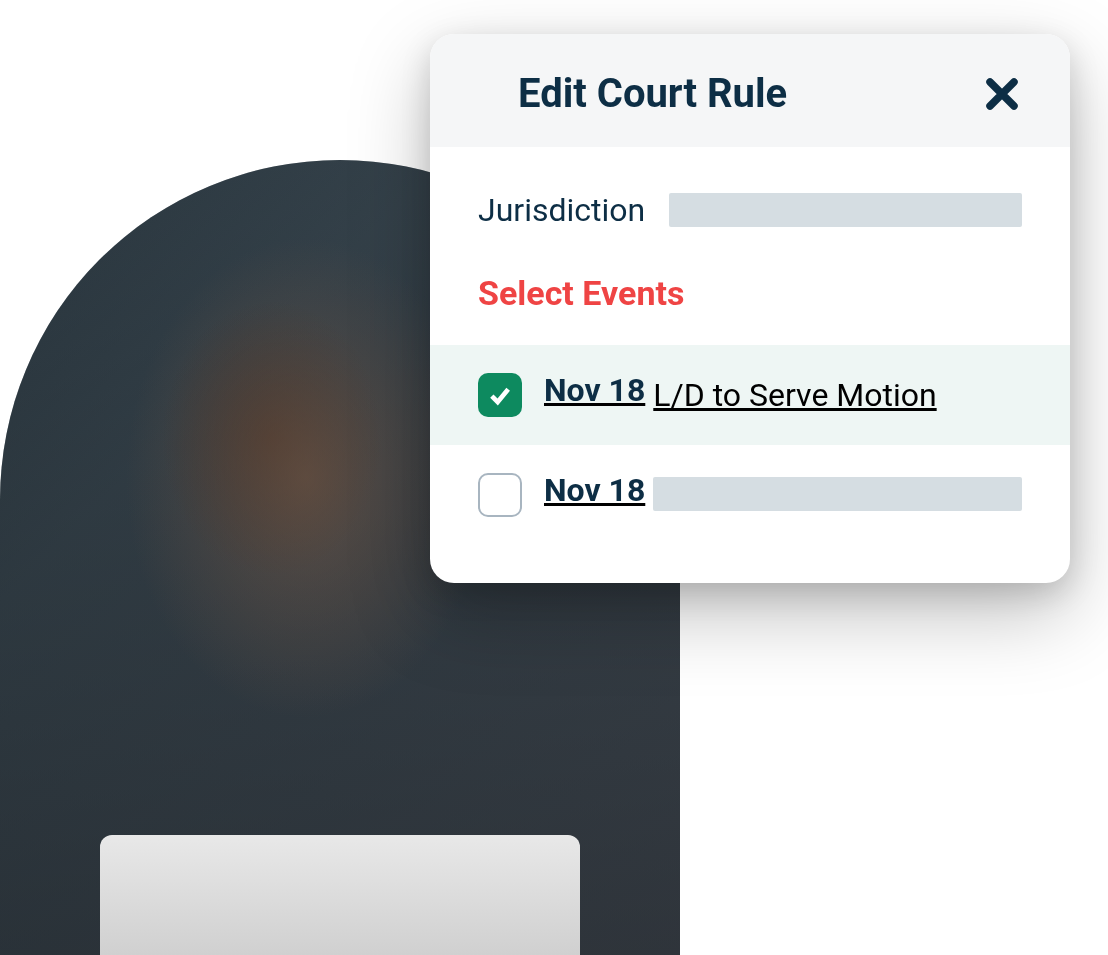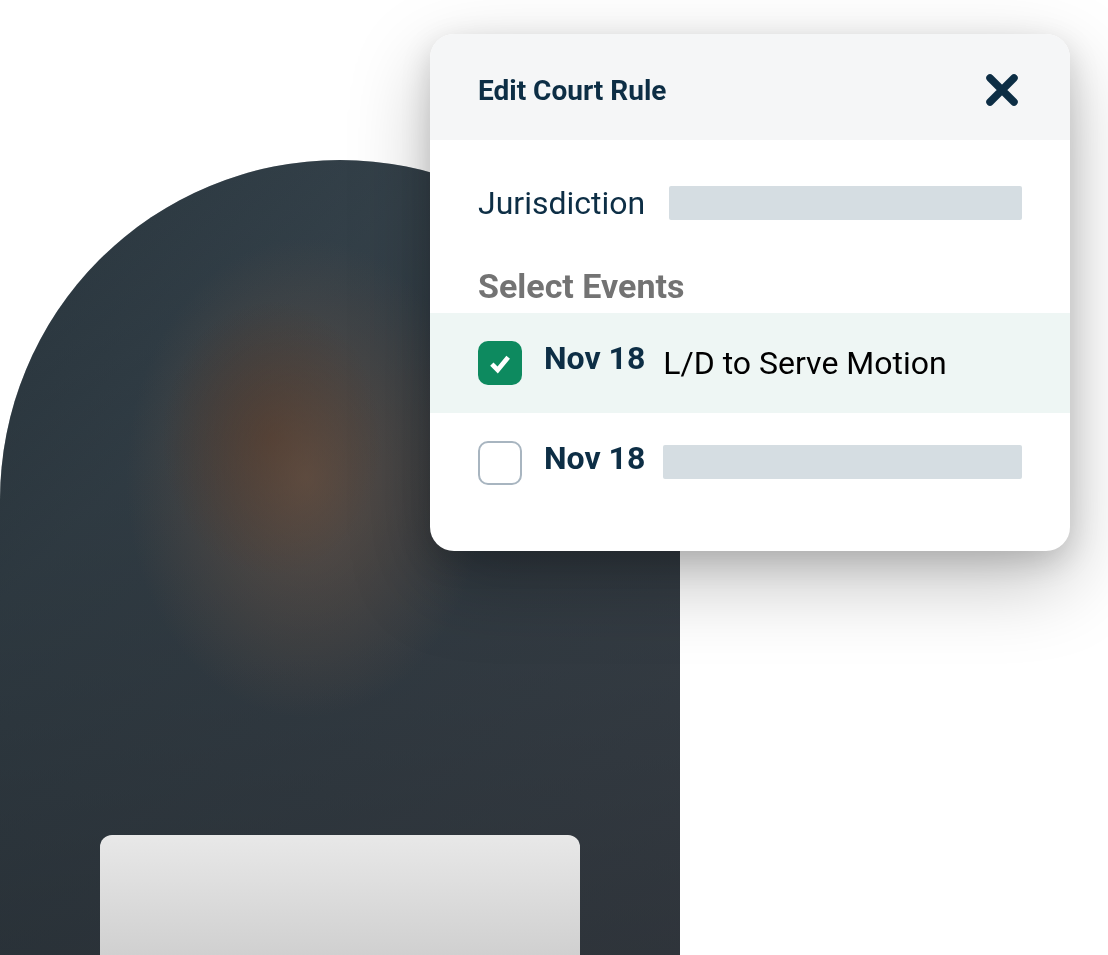--- a/index.html
+++ b/index.html
@@ -60,23 +60,24 @@
     
     .modal-header {
       display: flex;
       justify-content: space-between;
       align-items: center;
       padding: 36px 48px 30px 48px;
       background: #f5f6f7;
     }
     
     .modal-title {
-      font-size: 28px;
+      font-size: 40px;
       font-weight: 700;
       color: #0d2e45;
+      margin-left: 40px;
     }
     
     .close-btn {
       width: 40px;
       height: 40px;
       cursor: pointer;
       display: flex;
       align-items: center;
       justify-content: center;
       color: #0d2e45;
@@ -108,22 +109,22 @@
     .field-placeholder {
       flex: 1;
       height: 34px;
       background: #d5dde2;
       border-radius: 2px;
     }
     
     .section-title {
       font-size: 34px;
       font-weight: 700;
-      color: #737373;
-      padding: 20px 48px 7px 48px;
+      color: #ef4444;
+      padding: 20px 48px 32px 48px;
     }
     
     .event-row {
       display: flex;
       align-items: flex-start;
       padding: 26px 48px;
       gap: 22px;
     }
     
     .event-row.selected {
@@ -155,22 +156,23 @@
       width: 28px;
       height: 28px;
       stroke: #ffffff;
       stroke-width: 4;
       fill: none;
     }
     
     .event-content {
       display: flex;
       align-items: flex-start;
-      gap: 18px;
+      gap: 8px;
       flex: 1;
+      text-decoration: underline;
     }
     
     .event-date {
       font-size: 32px;
       font-weight: 700;
       color: #0d2e45;
       white-space: nowrap;
       flex-shrink: 0;
     }
     

